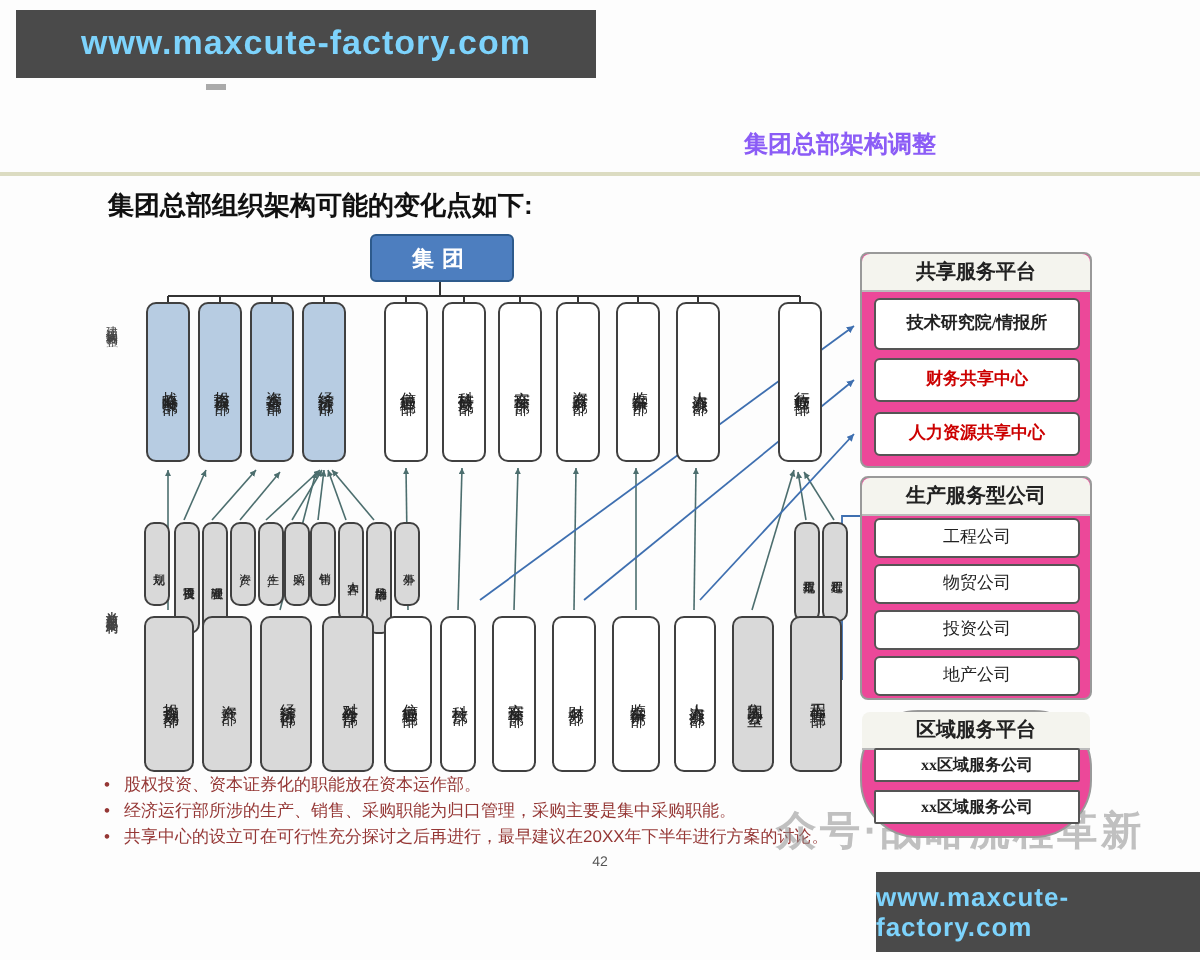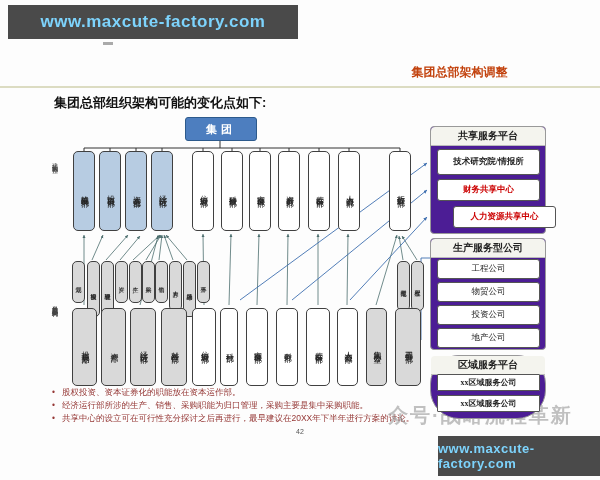--- a/index.html
+++ b/index.html
@@ -1,37 +1,37 @@
 <!DOCTYPE html>
 <html><head>
 <meta charset="utf-8">
 <style>
   html,body{margin:0;padding:0;background:#fff;}
   #stage{position:relative;width:600px;height:480px;background:#fdfdfd;overflow:hidden;
          font-family:"Liberation Sans",sans-serif;color:#222;}
   .banner{position:absolute;background:#4a4a4a;color:#7dd3fc;font-weight:bold;
           display:flex;align-items:center;justify-content:center;letter-spacing:.5px;}
   .divider{position:absolute;left:0;top:86px;width:600px;height:2px;background:#dcdcc2;}
-  .htitle{position:absolute;left:372px;top:64px;width:175px;text-align:center;
-          font-size:12px;font-weight:bold;color:#c2410c;}
+  .htitle{position:absolute;left:372px;top:64px;width:175px;
+          font-size:12px;font-weight:bold;color:#8b5cf6;}
   .subtitle{position:absolute;left:54px;top:94px;font-size:13px;font-weight:bold;color:#111;}
   .vbox{position:absolute;border:1px solid #404040;border-radius:5px;background:#fff;
         display:flex;align-items:center;justify-content:center;box-sizing:border-box;}
   .vtext{writing-mode:vertical-rl;text-orientation:upright;font-size:8px;color:#222;
          line-height:1;letter-spacing:1px;font-family:"Liberation Serif",serif;}
   .blue{background:#b7cce2;}
   .grayf{background:#d9d9d9;}
   .fn .vtext{font-size:6px;letter-spacing:0;}
   .root{position:absolute;left:185px;top:117px;width:70px;height:22px;background:#4d7ebf;
         border:1px solid #2d5a8c;border-radius:3px;color:#fff;font-weight:bold;font-size:11px;
         display:flex;align-items:center;justify-content:center;letter-spacing:4px;}
   .sidelabel{position:absolute;left:50px;writing-mode:vertical-rl;text-orientation:upright;
              font-size:6px;color:#444;letter-spacing:1px;font-family:"Liberation Serif",serif;}
   .panel{position:absolute;left:430px;width:116px;border:1px solid #999;border-radius:4px;
-         background:#4c1d95;box-sizing:border-box;}
+         background:#ec4899;box-sizing:border-box;}
   .panel-title{font-size:10px;font-weight:bold;color:#222;text-align:center;padding:2px 0;
                background:#f4f4ee;border-bottom:1px solid #bbb;border-radius:4px 4px 0 0;}
   .pitem{position:absolute;left:6px;width:103px;border:1px solid #555;border-radius:3px;
          background:#fff;display:flex;align-items:center;justify-content:center;text-align:center;
          font-size:8.5px;color:#222;box-sizing:border-box;font-family:"Liberation Serif",serif;}
   .pitem.red{color:#cc0000;font-weight:bold;}
   .bullets{position:absolute;left:52px;top:386px;width:392px;color:#953735;font-size:8.5px;line-height:1.5;}
   .bullets .b{display:flex;}
   .bullets .dot{width:10px;flex:none;}
   .pageno{position:absolute;left:280px;top:428px;width:40px;text-align:center;font-size:7px;color:#555;}
@@ -216,21 +216,21 @@
       <span class="vtext">集团办公室</span>
     </div>
   <div class="vbox grayf" style="left:395px;top:308px;width:26px;height:78px;">
       <span class="vtext">工程管理部</span>
     </div>
 
   <div class="panel" style="top:126px;height:108px;">
     <div class="panel-title">共享服务平台</div>
     <div class="pitem" style="top:22px;height:26px;font-weight:bold;">技术研究院/情报所</div>
     <div class="pitem red" style="top:52px;height:22px;">财务共享中心</div>
-    <div class="pitem red" style="top:79px;height:22px;margin-left:16px;">人力资源共享中心</div>
+    <div class="pitem red" style="top:79px;height:22px;">人力资源共享中心</div>
   </div>
 
   <div class="panel" style="top:238px;height:112px;">
     <div class="panel-title">生产服务型公司</div>
     <div class="pitem" style="top:20px;height:20px;">工程公司</div>
     <div class="pitem" style="top:43px;height:20px;">物贸公司</div>
     <div class="pitem" style="top:66px;height:20px;">投资公司</div>
     <div class="pitem" style="top:89px;height:20px;">地产公司</div>
   </div>
 

